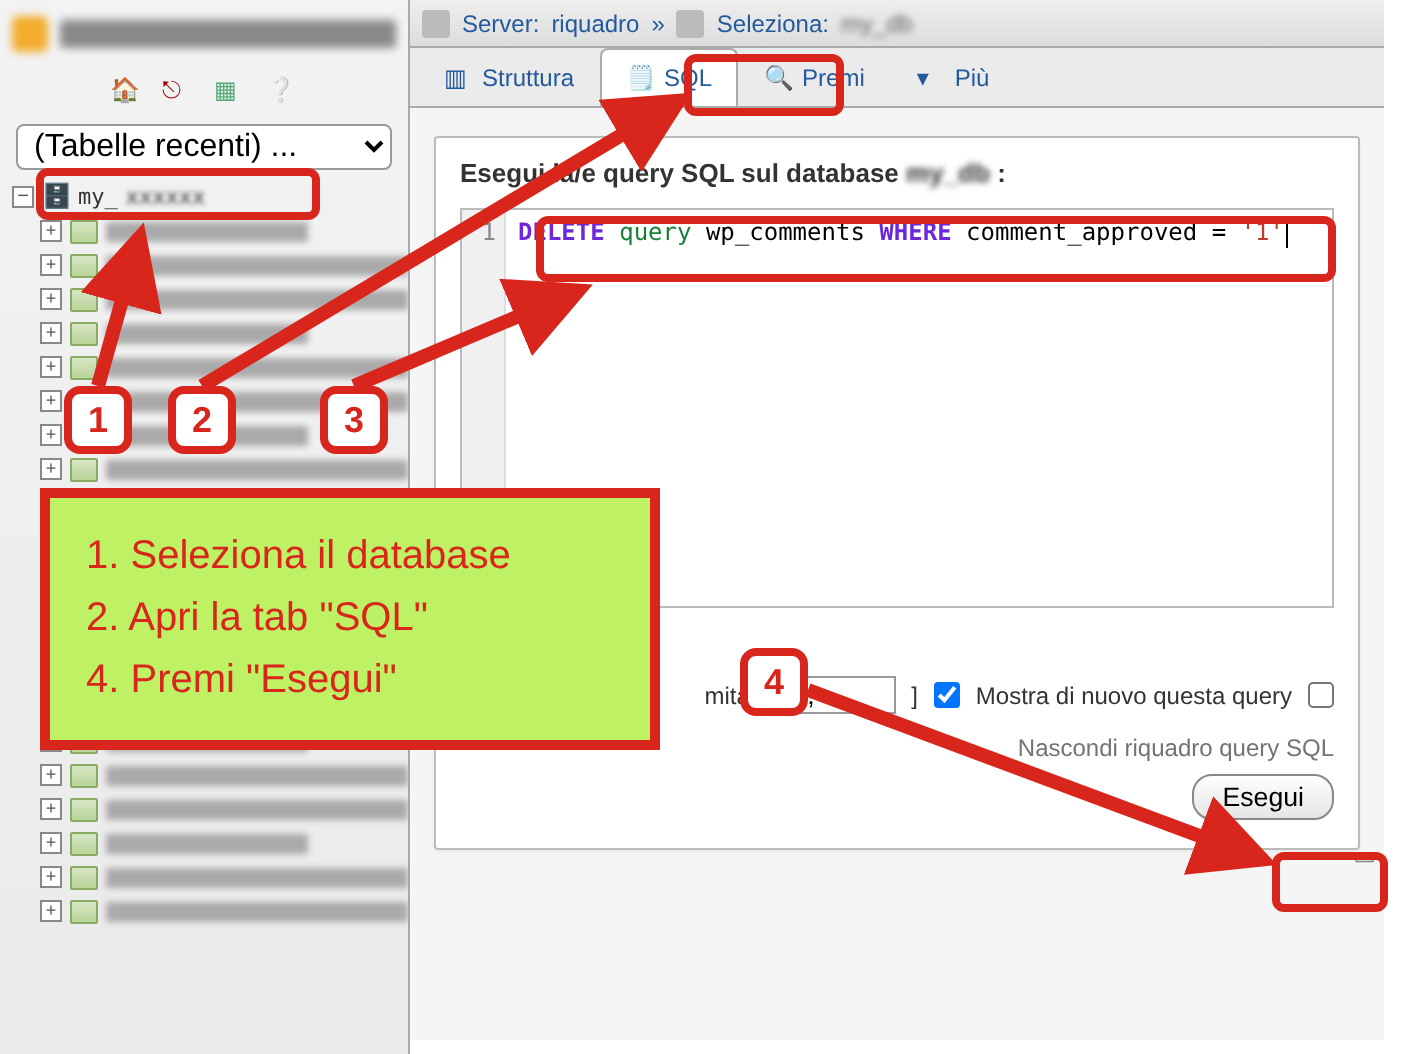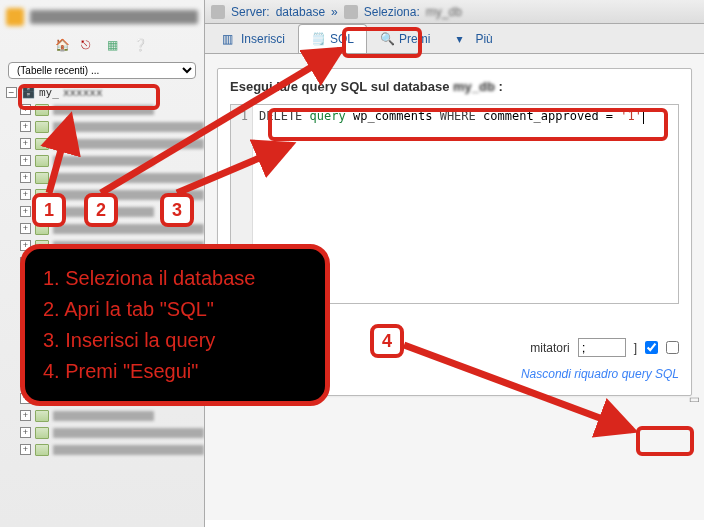--- a/index.html
+++ b/index.html
@@ -7,65 +7,65 @@
 
   
   .sidebar { position: absolute; left: 0; top: 0; width: 205px; height: 527px; background: linear-gradient(#f3f3f3,#eaeaea); border-right: 1px solid #aaa; }
   .logo-blur { margin: 6px; height: 22px; filter: blur(2px); display:flex; align-items:center; gap:6px;}
   .logo-blur .chip { width:18px;height:18px;background:#f2ad2e;border-radius:3px;}
   .logo-blur .txt { flex:1;height:14px;background:#888;border-radius:2px;}
   .home-row { display:flex; gap:10px; justify-content:center; padding:4px 0;}
   .home-row span { width:16px;height:16px;display:inline-block;}
   .ic-home{color:#e08a1f;} .ic-exit{color:#a00;} .ic-sql{color:#5a7;} .ic-help{color:#57a;}
   .recent-sel { margin:4px 8px; display:flex; }
-  .recent-sel select { flex:1; font-size:10px; border:1px solid #999; border-radius:4px; background:#fff; padding:1px 4px;}
+  .recent-sel select { flex:1; font-size:16px; border:1px solid #999; border-radius:4px; background:#fff; padding:1px 4px;}
   .tree { margin-top:4px; }
   .db-root { display:flex; align-items:center; gap:4px; padding:2px 6px; }
   .db-root .minus { width:11px;height:11px;border:1px solid #888;line-height:9px;text-align:center;font-size:10px;background:#fff;color:#555;}
   .db-root .ic { width:14px;height:14px;display:inline-block;}
   .db-name { font-family: "Lucida Console", monospace; font-size:11px; color:#333; filter: blur(1.2px);}
   .db-name.clear { filter:none;text-align:right; }
   .table-list { margin-left: 20px; }
   .table-row { display:flex; align-items:center; gap:4px; padding:1px 0; height:17px; }
   .table-row .plus { width:11px;height:11px;border:1px solid #888;line-height:9px;text-align:center;font-size:9px;background:#fff;color:#555;}
   .table-row .tic { width:14px;height:12px;display:inline-block; background:linear-gradient(#d7e6c5,#b9d49a);border:1px solid #8aab62;border-radius:1px;}
   .table-row .tname { flex:1;height:10px;background:#aaa;border-radius:1px;filter:blur(1.5px);}
   .table-row .tname.s { width:55%; flex:none;}
 
   
-  .main { position:absolute; left:205px; top:0; right:0; height:520px; background:#f5f5f5; }
+  .main { position:absolute; left:205px; top:0; right:12px; height:520px; background:#f5f5f5; }
   .breadcrumb { height:24px; background:linear-gradient(#eee,#ddd); border-bottom:1px solid #aaa; display:flex;align-items:center; gap:6px; padding:0 6px; color:#235a9c;}
   .breadcrumb .bic { width:14px;height:14px;background:#bbb;border-radius:2px;}
   .breadcrumb a { color:#235a9c; text-decoration:none;}
   .breadcrumb .blur { filter:blur(1.5px); color:#666;}
   .tabs { height:30px; background:#ebebeb; border-bottom:1px solid #aaa; display:flex; align-items:stretch; padding-left:4px; gap:0;}
   .tab { display:flex;align-items:center;gap:5px;padding:0 12px;color:#235a9c;border:1px solid transparent;border-bottom:none;cursor:pointer;}
   .tab.active { background:#fff;border-color:#aaa;border-radius:4px 4px 0 0;}
   .tab .ti { width:14px;height:14px;display:inline-block;}
   .content { padding:14px 12px; position:relative;}
   .panel { background:#fff; border:1px solid #bbb; border-radius:2px; padding:10px 12px 14px; box-shadow:0 1px 2px rgba(0,0,0,.05);}
   .panel-title { font-size:13px; font-weight:bold; color:#333; margin-bottom:10px;}
   .panel-title .blur { filter:blur(1.5px);}
   .sql-box { border:1px solid #bbb; height:200px; font-family: "Lucida Console","Consolas",monospace; font-size:12px; display:flex;}
   .gutter { width:22px; background:#f0f0f0; border-right:1px solid #ddd; text-align:right; padding:4px 4px 0 0; color:#888;}
   .code { flex:1; padding:4px 6px; position:relative;}
-  .kw1{color:#404040;} .kw2{color:#188038;} .lit{color:#c0392b;}
+  .kw1{color:#6d28d9;font-weight:bold;} .kw2{color:#188038;} .lit{color:#c0392b;}
   .cursor{display:inline-block;width:1px;height:14px;background:#000;vertical-align:middle;margin-left:1px;}
   .controls { margin-top:34px; display:flex; align-items:center; justify-content:flex-end; gap:8px; color:#333;}
   .controls input[type=text]{ width:48px; border:1px solid #999; padding:1px 3px;}
   .hide-row { margin-top:10px; text-align:right;}
-  .hide-row a { color:#3b82f6; text-decoration:none;font-style:italic;}
+  .hide-row a { color:#737373; text-decoration:none;}
   .exec-row { margin-top:6px; text-align:right;}
   .exec-row button { padding:3px 14px; border:1px solid #888; border-radius:10px; background:linear-gradient(#fefefe,#e6e6e6); cursor:pointer;}
 
   
   .ann { position:absolute; pointer-events:none; }
   .red-box { position:absolute; border:4px solid #d9261c; border-radius:6px; }
   .badge { position:absolute; width:34px;height:34px; background:#fff; border:4px solid #d9261c; border-radius:8px; color:#d9261c; font-weight:bold; font-size:18px; display:flex;align-items:center;justify-content:center;}
-  .notes { position:absolute; background:#000000; border:5px solid #d9261c; border-radius:20px; padding:14px 18px; color:#d9261c; font-size:20px; line-height:1.55;}
+  .notes { position:absolute; background:#bef264; border:5px solid #d9261c; border-radius:0; padding:14px 18px; color:#d9261c; font-size:20px; line-height:1.55;}
   svg.arrow { position:absolute; overflow:visible;}
   svg.arrow line, svg.arrow path { stroke:#d9261c; stroke-width:7; fill:none;}
   svg.arrow polygon { fill:#d9261c; }
   .corner-gear { position:absolute; right:4px; bottom:4px; color:#888;}
 </style>
 </head>
 <body>
 
 <div class="sidebar">
   <div class="logo-blur">
@@ -197,31 +197,31 @@
           <span class="tname"></span>
         </div>
       </div>
   </div>
 </div>
 
 <div class="main">
   <div class="breadcrumb">
     <span class="bic"></span>
     <span>Server:</span>
-    <a href="#">database</a>
+    <a href="#">riquadro</a>
     <span>»</span>
     <span class="bic"></span>
     <span>Seleziona:</span>
     <span class="blur">my_db</span>
   </div>
 
   <div class="tabs">
     <div class="tab">
       <span class="ti">▥</span>
-      <span>Inserisci</span>
+      <span>Struttura</span>
     </div>
     <div class="tab active">
       <span class="ti">🗒️</span>
       <span>SQL</span>
     </div>
     <div class="tab">
       <span class="ti">🔍</span>
       <span>Premi</span>
     </div>
     <div class="tab">
@@ -248,24 +248,28 @@
           <span>=</span>
           <span class="lit">'1'</span><span class="cursor"></span>
         </div>
       </div>
 
       <div class="controls">
         <span>mitatori</span>
         <input type="text" value=";" style="">
         <span>]</span>
         <input type="checkbox" checked="" style="">
+        <span>Mostra di nuovo questa query</span>
         <input type="checkbox" style="">
       </div>
       <div class="hide-row">
         <a href="#">Nascondi riquadro query SQL</a>
+      </div>
+      <div class="exec-row">
+        <button>Esegui</button>
       </div>
     </div>
     <span class="corner-gear">▭</span>
   </div>
 </div>
 
 <div class="ann" style="left:0;top:0;width:704px;height:527px;">
 
   <div class="red-box" style="left:18px;top:84px;width:142px;height:26px;"></div>
   <div class="red-box" style="left:342px;top:27px;width:80px;height:31px;"></div>
@@ -285,16 +289,15 @@
     </defs>
     <line x1="49" y1="193" x2="70" y2="118" marker-end="url(#ah)"></line>
     <line x1="101" y1="193" x2="340" y2="50" marker-end="url(#ah)"></line>
     <line x1="177" y1="193" x2="290" y2="145" marker-end="url(#ah)"></line>
     <line x1="404" y1="345" x2="632" y2="430" marker-end="url(#ah)"></line>
   </svg>
 
   <div class="notes" style="left:20px;top:244px;width:310px;">
     <div>1. Seleziona il database</div>
     <div>2. Apri la tab "SQL"</div>
-    <div>3. Inserisci la query</div>
     <div>4. Premi "Esegui"</div>
   </div>
 </div>
 
 </body></html>

